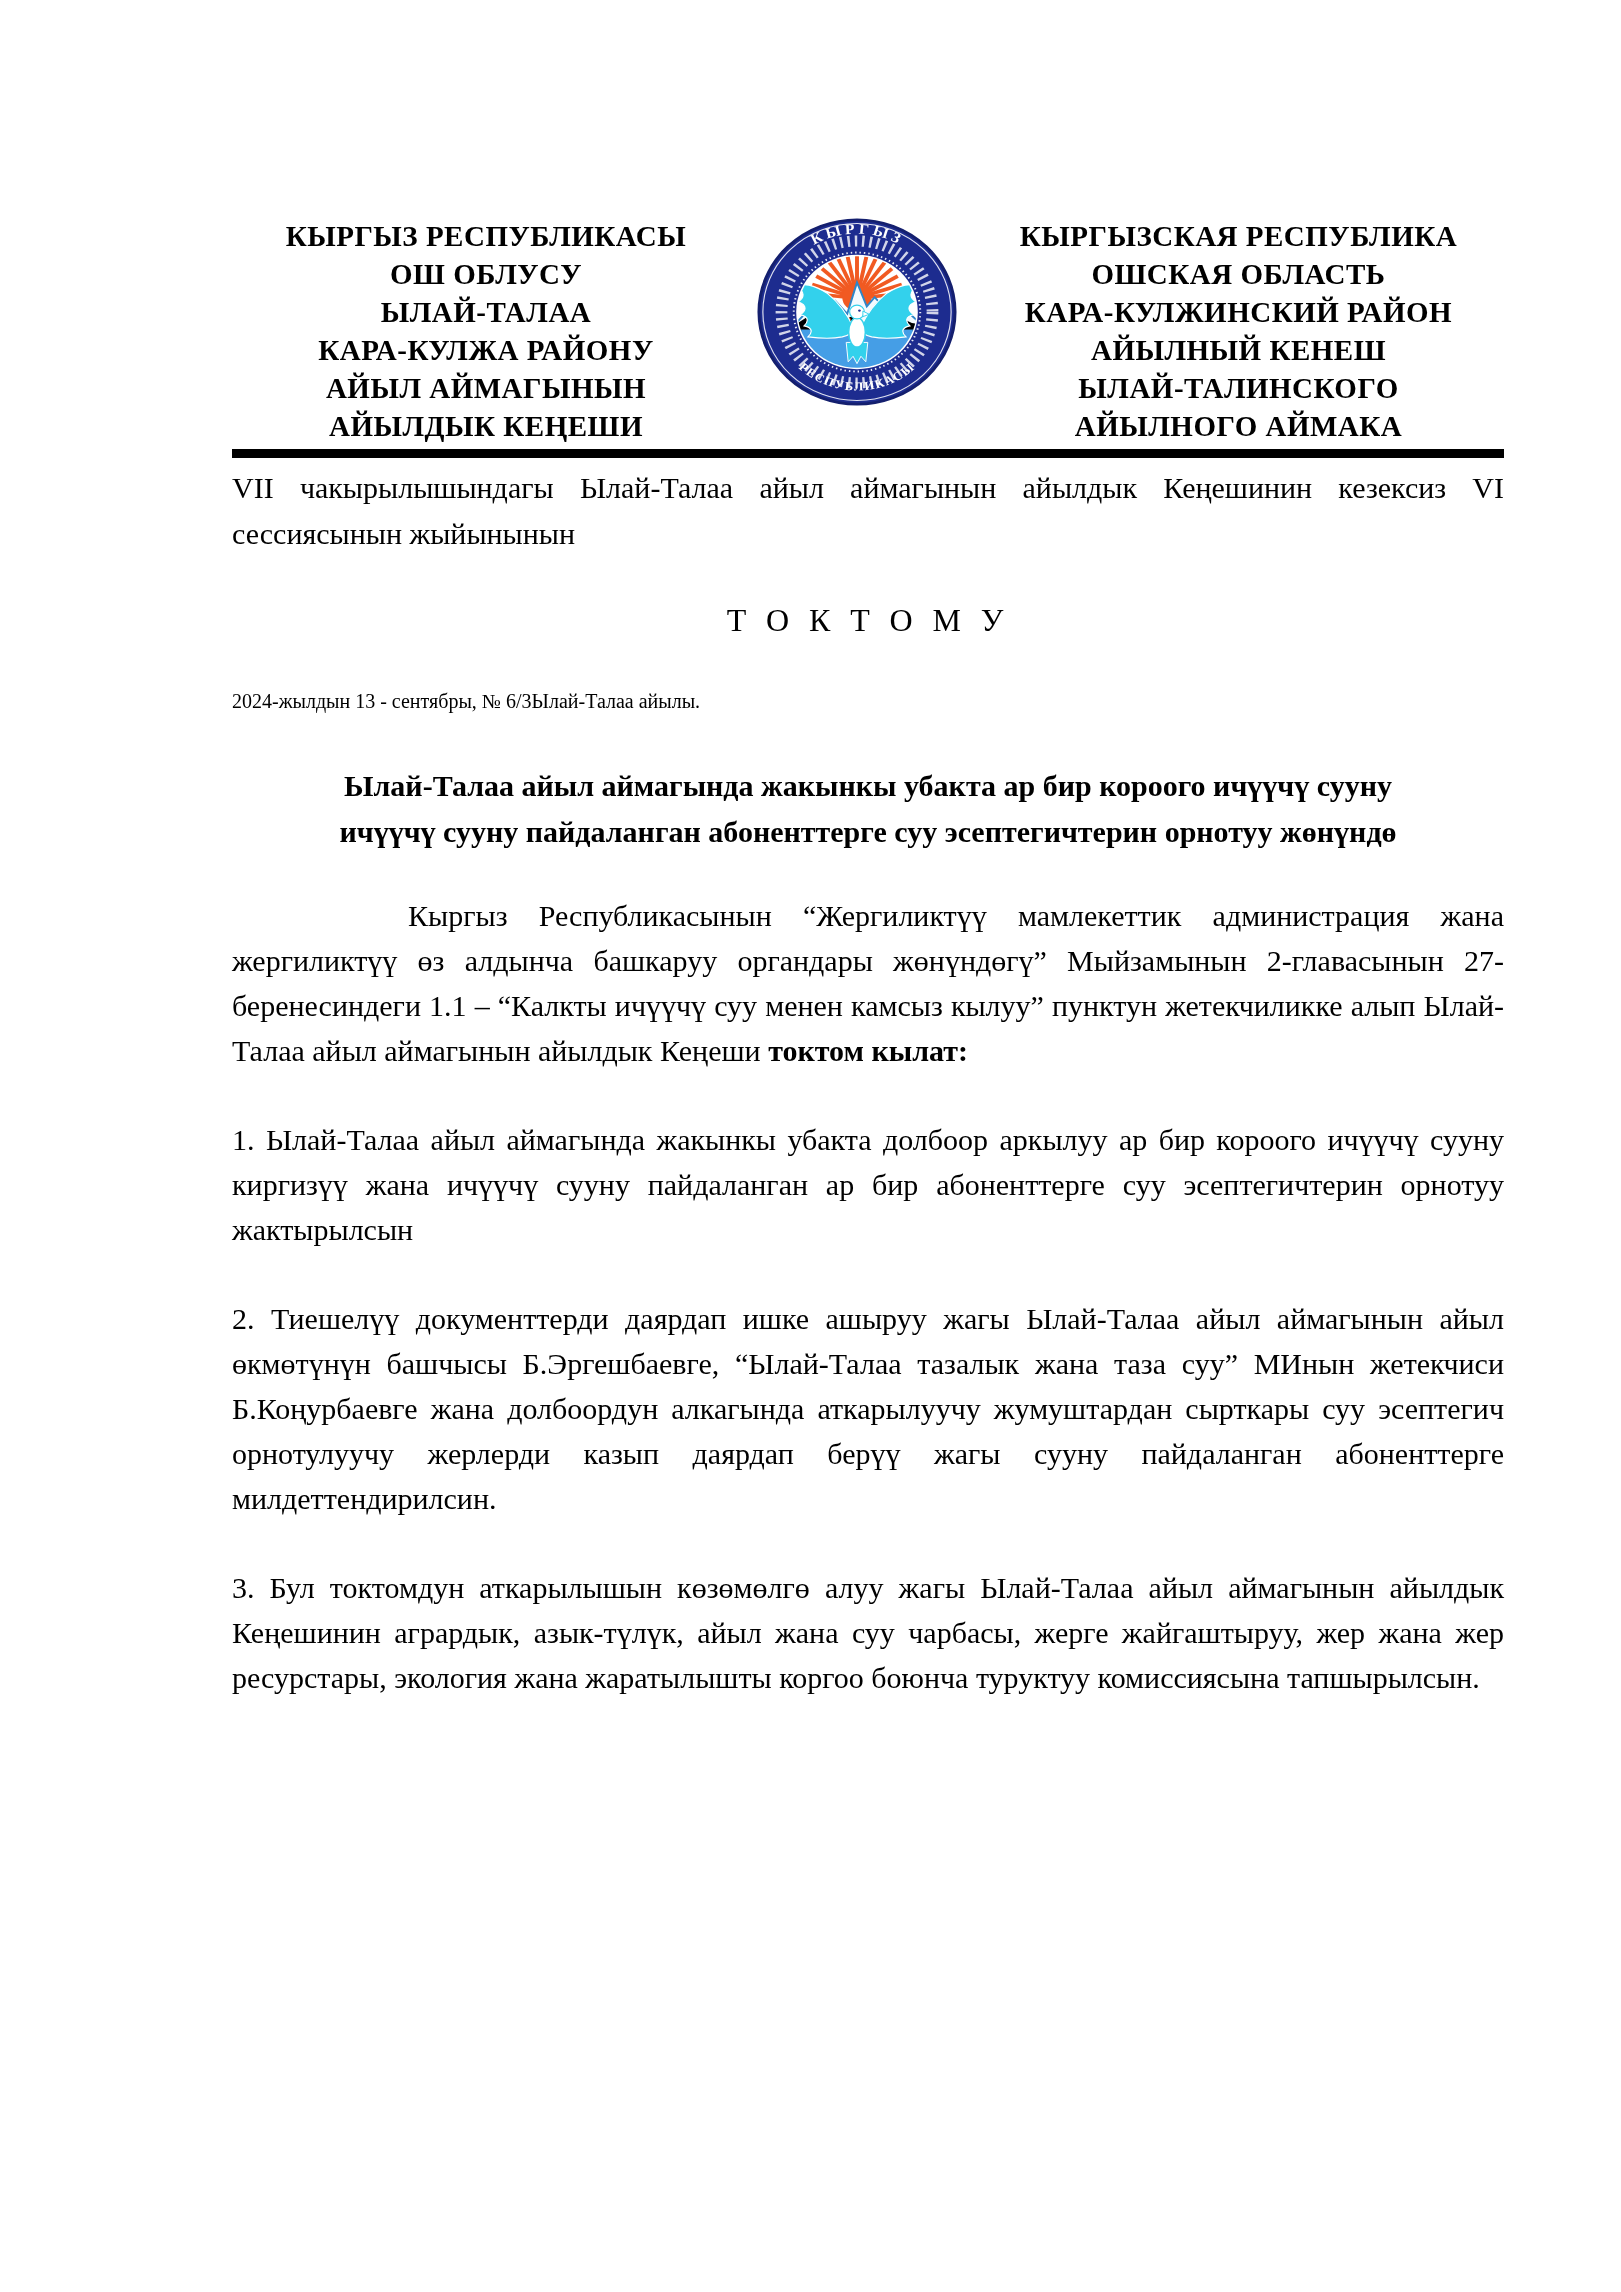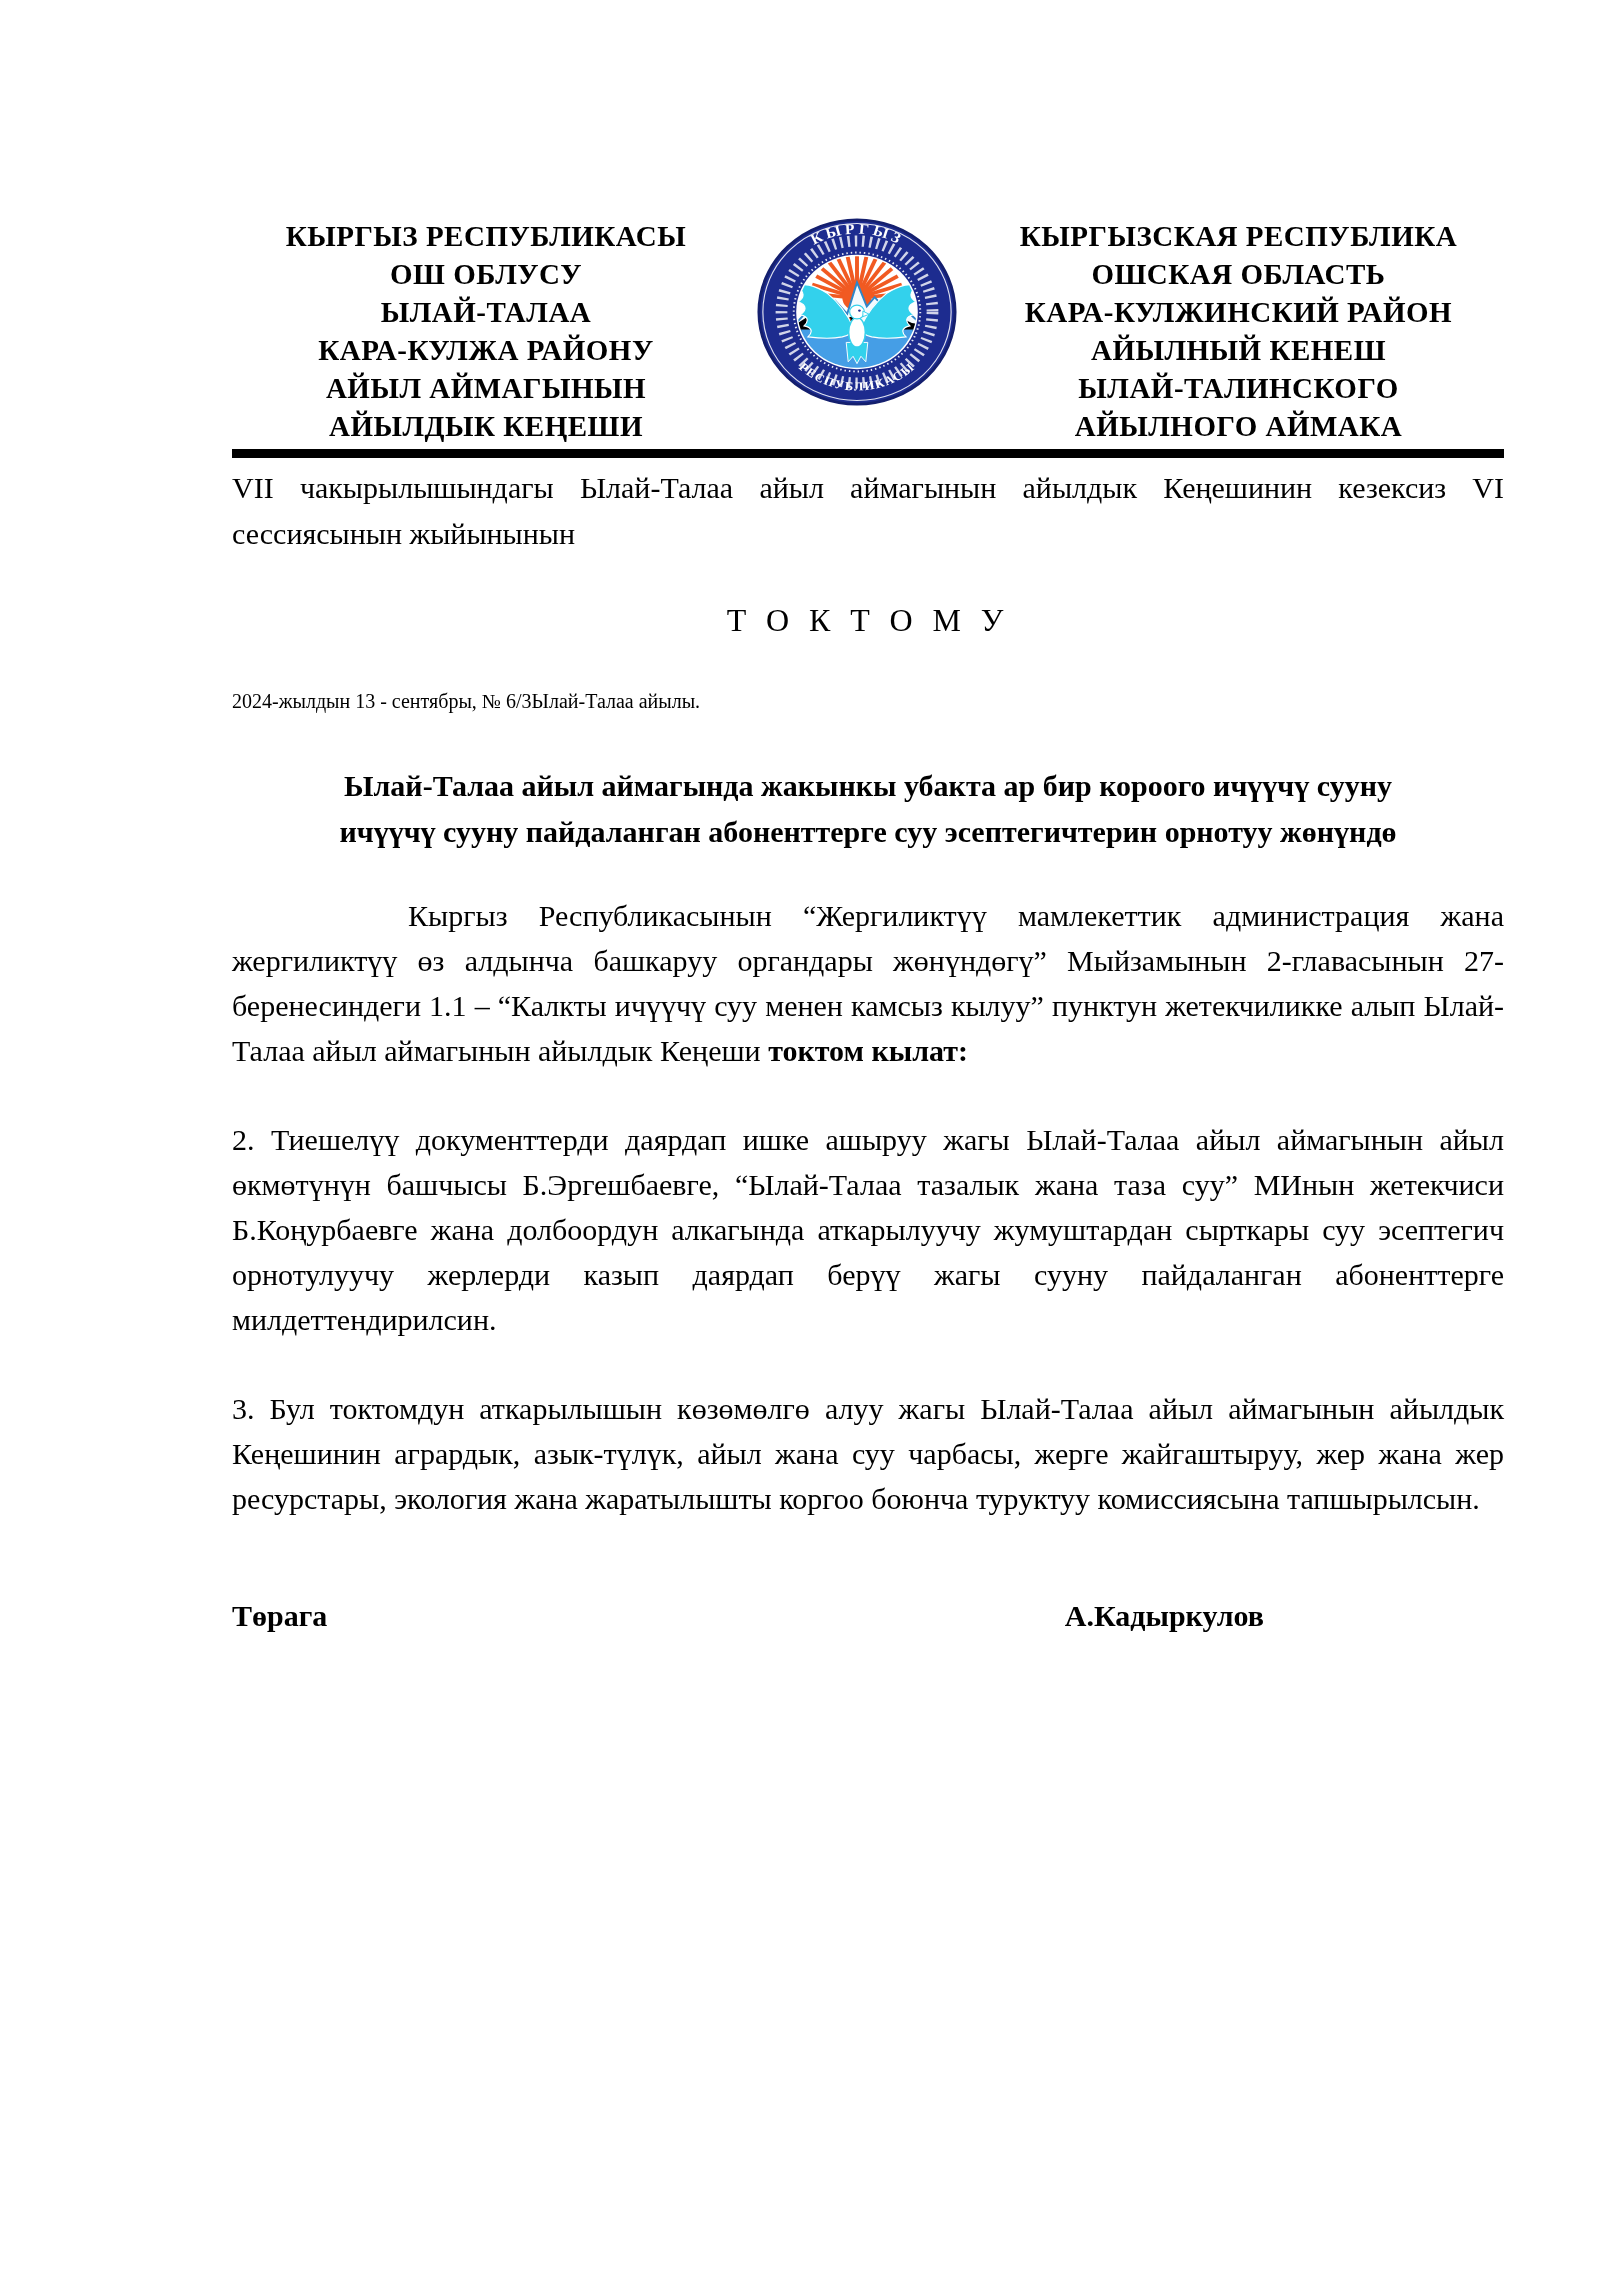--- a/index.html
+++ b/index.html
@@ -136,22 +136,19 @@
     <span>Ылай-Талаа айылы.</span>
   </div>
 
   <div class="subject">
     <div>Ылай-Талаа айыл аймагында жакынкы убакта ар бир короого ичүүчү сууну</div>
     <div>ичүүчү сууну пайдаланган абоненттерге суу эсептегичтерин орнотуу жөнүндө</div>
   </div>
 
   <p class="preamble"><span>Кыргыз Республикасынын “Жергиликтүү мамлекеттик администрация жана жергиликтүү өз алдынча башкаруу органдары жөнүндөгү” Мыйзамынын 2-главасынын 27-беренесиндеги 1.1 – “Калкты ичүүчү суу менен камсыз кылуу” пунктун жетекчиликке алып Ылай-Талаа айыл аймагынын айылдык Кеңеши </span><b>токтом кылат:</b></p>
 
+  <p class="res-item">1. Ылай-Талаа айыл аймагында жакынкы убакта долбоор аркылуу ар бир короого ичүүчү сууну киргизүү жана ичүүчү сууну пайдаланган ар бир абоненттерге суу эсептегичтерин орнотуу жактырылсын</p>
   <p class="res-item">2. Тиешелүү документтерди даярдап ишке ашыруу жагы Ылай-Талаа айыл аймагынын айыл өкмөтүнүн башчысы Б.Эргешбаевге, “Ылай-Талаа тазалык жана таза суу” МИнын жетекчиси Б.Коңурбаевге жана долбоордун алкагында аткарылуучу жумуштардан сырткары суу эсептегич орнотулуучу жерлерди казып даярдап берүү жагы сууну пайдаланган абоненттерге милдеттендирилсин.</p>
   <p class="res-item">3. Бул токтомдун аткарылышын көзөмөлгө алуу жагы Ылай-Талаа айыл аймагынын айылдык Кеңешинин агрардык, азык-түлүк, айыл жана суу чарбасы, жерге жайгаштыруу, жер жана жер ресурстары, экология жана жаратылышты коргоо боюнча туруктуу комиссиясына тапшырылсын.</p>
 
-  <div class="sig-row">
-    <span>Төрага</span>
-    <span>А.Кадыркулов</span>
-  </div>
 
 </div>
 
 
 </body></html>

